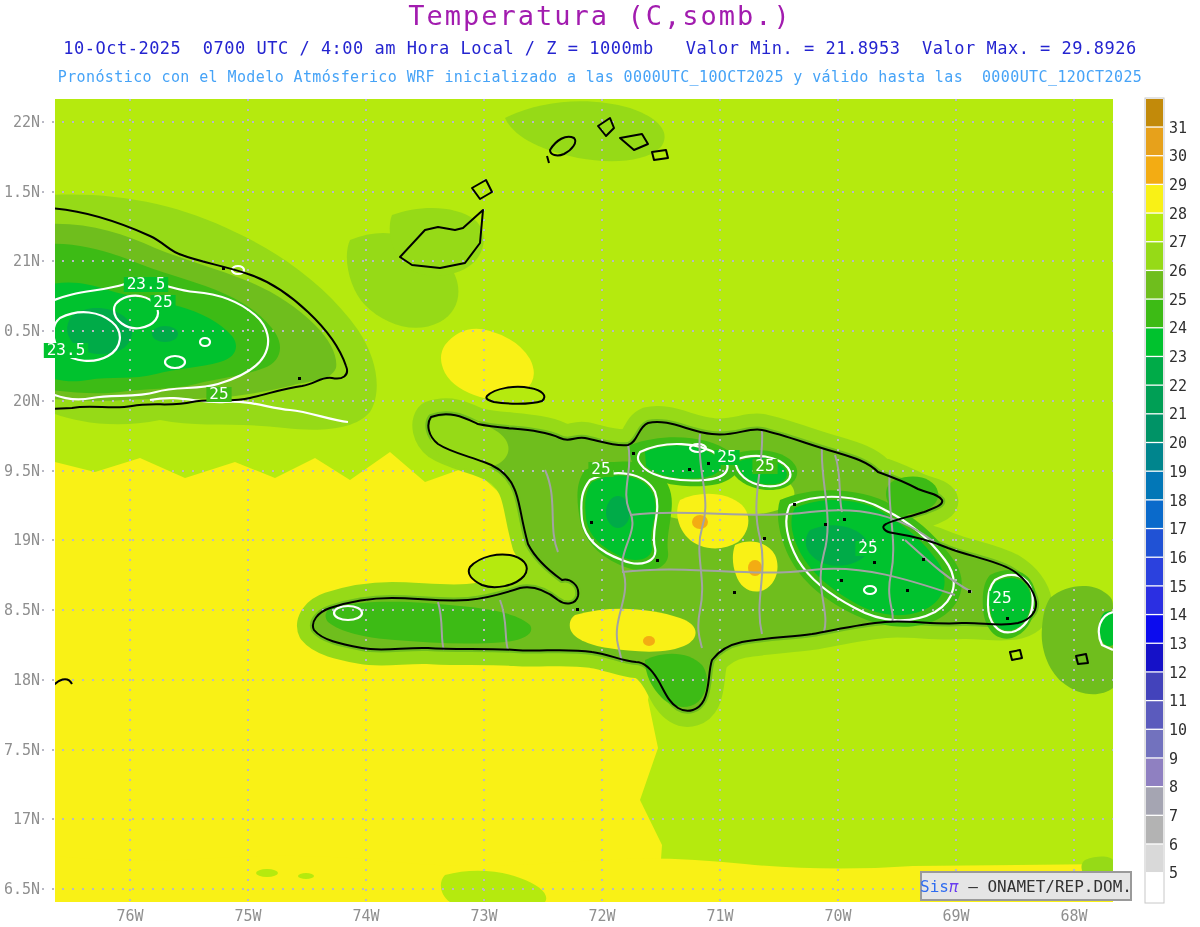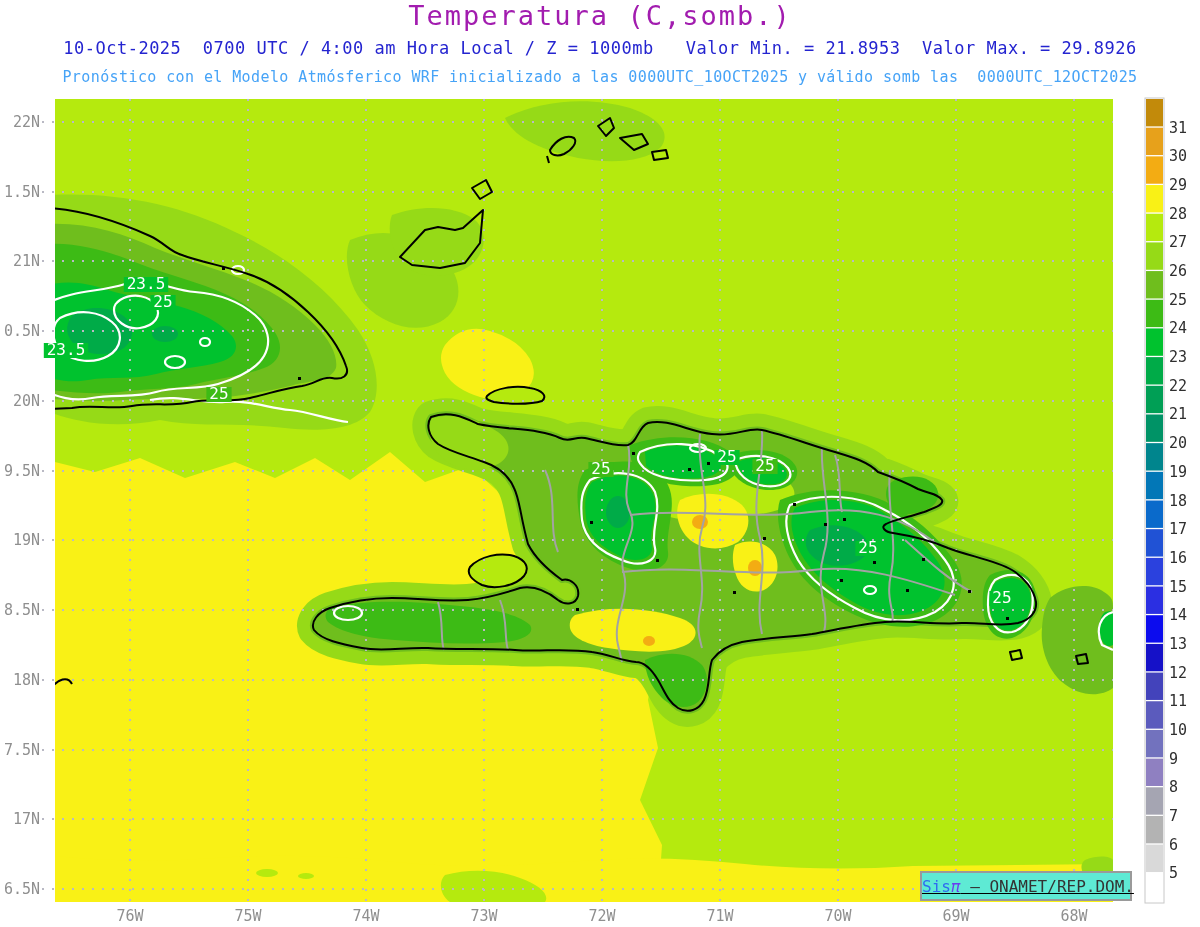--- a/index.html
+++ b/index.html
@@ -2,36 +2,36 @@
 <html><head>
 <meta charset="utf-8">
 <style>
   html,body{margin:0;padding:0;background:#ffffff;}
   .page{position:relative;width:1200px;height:927px;background:#ffffff;overflow:hidden;
         font-family:"DejaVu Sans Mono","Liberation Mono",monospace;}
   .hdr{position:absolute;left:0;width:1200px;text-align:center;white-space:pre;}
   .title{top:0;font-size:27px;letter-spacing:2px;color:#a21caf;}
   .sub1{top:38px;font-size:17px;letter-spacing:.5px;color:#2424d0;}
   .sub2{top:68px;font-size:15px;letter-spacing:.4px;color:#46a3f7;}
-  .attrib{position:absolute;left:920px;top:871px;width:208px;height:26px;background:#5eead4;
-          border:2px solid #9a9a9a;display:flex;align-items:center;justify-content:flex-start;
-          font-size:16px;white-space:pre;z-index:5;text-decoration:underline;}
+  .attrib{position:absolute;left:920px;top:871px;width:208px;height:26px;background:#e5e5e5;
+          border:2px solid #9a9a9a;display:flex;align-items:center;justify-content:center;
+          font-size:16px;white-space:pre;z-index:5;}
   .attrib .brand{color:#2f6cf0;}
   .attrib .pi{color:#6a3df0;font-style:italic;}
   .attrib .org{color:#333333;}
   svg text{font-family:"DejaVu Sans Mono","Liberation Mono",monospace;}
 </style>
 </head>
 <body>
 
 <div class="page">
 
   <div class="hdr title">Temperatura (C,somb.)</div>
   <div class="hdr sub1">10-Oct-2025  0700 UTC / 4:00 am Hora Local / Z = 1000mb   Valor Min. = 21.8953  Valor Max. = 29.8926</div>
-  <div class="hdr sub2">Pronóstico con el Modelo Atmósferico WRF inicializado a las 0000UTC_10OCT2025 y válido somb las  0000UTC_12OCT2025</div>
+  <div class="hdr sub2">Pronóstico con el Modelo Atmósferico WRF inicializado a las 0000UTC_10OCT2025 y válido hasta las  0000UTC_12OCT2025</div>
 
   <svg id="mapsvg" width="1200" height="927" viewBox="0 0 1200 927" style="position:absolute;left:0;top:0;">
     <defs>
       <clipPath id="plotclip">
           <rect x="55" y="99" width="1058" height="803"></rect>
         </clipPath>
     </defs>
 
     <g clip-path="url(#plotclip)">
       <rect x="55" y="99" width="1058" height="803" fill="#b5ea0e"></rect>

